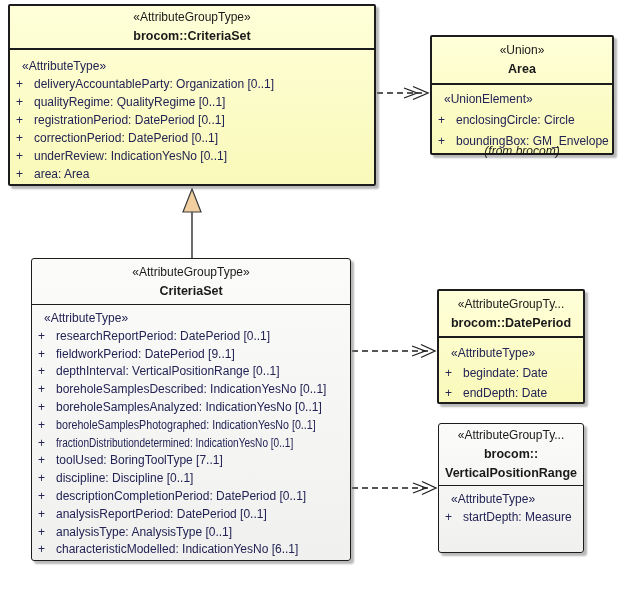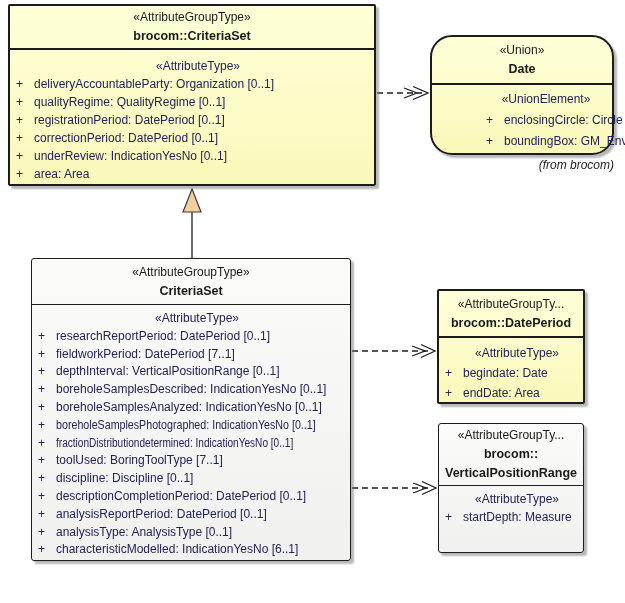--- a/index.html
+++ b/index.html
@@ -20,56 +20,56 @@
   .plain{background:linear-gradient(180deg,#FBFBFA 0%,#F0F0EE 100%);border-width:1px;border-radius:3px;}
   .hdr{
     box-sizing:border-box;border-bottom:2px solid #1c1c1c;
     display:flex;flex-direction:column;justify-content:center;align-items:center;
     color:#1a1a1a;line-height:19px;
   }
   .plain .hdr{border-bottom-width:1px;}
   .stereo{font-size:12px;}
   .cname{font-weight:bold;font-size:12.5px;}
   .body{box-sizing:border-box;}
-  .sec{margin-left:12px;text-align:center;}
+  .sec{margin-left:12px;}
   .row{white-space:nowrap;}
   .plus{display:inline-block;width:24px;padding-left:6px;box-sizing:border-box;}
   .atext{display:inline-block;}
   .sq1{transform:scaleX(.89);transform-origin:0 50%;}
   .sq2{transform:scaleX(.84);transform-origin:0 50%;}
 
   
   #box-a{left:8px;top:4px;width:368px;height:182px;}
   #box-a .hdr{height:44px;}
   #box-a .body{padding-top:7px;}
   #box-a .sec,#box-a .row{line-height:18px;}
 
   #box-b{left:31px;top:258px;width:320px;height:303px;}
   #box-b .hdr{height:46px;}
   #box-b .body{padding-top:5px;}
   #box-b .sec,#box-b .row{line-height:17.8px;}
 
-  #box-c{left:430px;top:35px;width:184px;height:120px;border-radius:22px;}
+  #box-c{left:430px;top:35px;width:184px;height:120px;}
   #box-c .hdr{height:48px;}
   #box-c .body{padding-top:4px;}
-  #box-c .sec,#box-c .row{line-height:21px;margin-left:48px;}
+  #box-c .sec,#box-c .row{line-height:21px;}
 
   #box-d{left:437px;top:289px;width:148px;height:115px;}
   #box-d .hdr{height:47px;}
   #box-d .body{padding-top:5px;}
   #box-d .sec,#box-d .row{line-height:20px;}
 
   #box-e{left:438px;top:423px;width:146px;height:130px;}
   #box-e .hdr{height:62px;line-height:19px;}
   #box-e .body{padding-top:4px;}
   #box-e .sec,#box-e .row{line-height:18px;}
 
   .note{
-    position:absolute;z-index:2;left:430px;top:158px;width:184px;
-    text-align:right;font-style:italic;font-size:12px;color:#1a1a1a;
+    position:absolute;z-index:2;left:430px;top:144px;width:184px;
+    text-align:center;font-style:italic;font-size:12px;color:#1a1a1a;
   }
 </style>
 </head>
 <body>
 
 <div id="canvas">
 
   <svg class="connectors" width="625" height="603" viewBox="0 0 625 603">
 
     <g>
@@ -108,39 +108,39 @@
       <div class="row"><span class="plus">+</span><span class="atext">registrationPeriod: DatePeriod [0..1]</span></div>
       <div class="row"><span class="plus">+</span><span class="atext">correctionPeriod: DatePeriod [0..1]</span></div>
       <div class="row"><span class="plus">+</span><span class="atext">underReview: IndicationYesNo [0..1]</span></div>
       <div class="row"><span class="plus">+</span><span class="atext">area: Area</span></div>
     </div>
   </div>
 
   <div id="box-c" class="cls yellow">
     <div class="hdr">
       <span class="stereo">«Union»</span>
-      <span class="cname">Date</span>
+      <span class="cname">Area</span>
     </div>
     <div class="body">
       <div class="sec">«UnionElement»</div>
       <div class="row"><span class="plus">+</span><span class="atext">enclosingCircle: Circle</span></div>
       <div class="row"><span class="plus">+</span><span class="atext">boundingBox: GM_Envelope</span></div>
     </div>
   </div>
   <div class="note">(from brocom)</div>
 
   <div id="box-b" class="cls plain">
     <div class="hdr">
       <span class="stereo">«AttributeGroupType»</span>
       <span class="cname">CriteriaSet</span>
     </div>
     <div class="body">
       <div class="sec">«AttributeType»</div>
       <div class="row"><span class="plus">+</span><span class="atext">researchReportPeriod: DatePeriod [0..1]</span></div>
-      <div class="row"><span class="plus">+</span><span class="atext">fieldworkPeriod: DatePeriod [7..1]</span></div>
+      <div class="row"><span class="plus">+</span><span class="atext">fieldworkPeriod: DatePeriod [9..1]</span></div>
       <div class="row"><span class="plus">+</span><span class="atext">depthInterval: VerticalPositionRange [0..1]</span></div>
       <div class="row"><span class="plus">+</span><span class="atext">boreholeSamplesDescribed: IndicationYesNo [0..1]</span></div>
       <div class="row"><span class="plus">+</span><span class="atext">boreholeSamplesAnalyzed: IndicationYesNo [0..1]</span></div>
       <div class="row"><span class="plus">+</span><span class="atext sq1">boreholeSamplesPhotographed: IndicationYesNo [0..1]</span></div>
       <div class="row"><span class="plus">+</span><span class="atext sq2">fractionDistributiondetermined: IndicationYesNo [0..1]</span></div>
       <div class="row"><span class="plus">+</span><span class="atext">toolUsed: BoringToolType [7..1]</span></div>
       <div class="row"><span class="plus">+</span><span class="atext">discipline: Discipline [0..1]</span></div>
       <div class="row"><span class="plus">+</span><span class="atext">descriptionCompletionPeriod: DatePeriod [0..1]</span></div>
       <div class="row"><span class="plus">+</span><span class="atext">analysisReportPeriod: DatePeriod [0..1]</span></div>
       <div class="row"><span class="plus">+</span><span class="atext">analysisType: AnalysisType [0..1]</span></div>
@@ -149,21 +149,21 @@
   </div>
 
   <div id="box-d" class="cls yellow">
     <div class="hdr">
       <span class="stereo">«AttributeGroupTy...</span>
       <span class="cname">brocom::DatePeriod</span>
     </div>
     <div class="body">
       <div class="sec">«AttributeType»</div>
       <div class="row"><span class="plus">+</span><span class="atext">begindate: Date</span></div>
-      <div class="row"><span class="plus">+</span><span class="atext">endDate: Area</span></div>
+      <div class="row"><span class="plus">+</span><span class="atext">endDepth: Date</span></div>
     </div>
   </div>
 
   <div id="box-e" class="cls plain">
     <div class="hdr">
       <span class="stereo">«AttributeGroupTy...</span>
       <span class="cname">brocom::</span>
       <span class="cname">VerticalPositionRange</span>
     </div>
     <div class="body">

